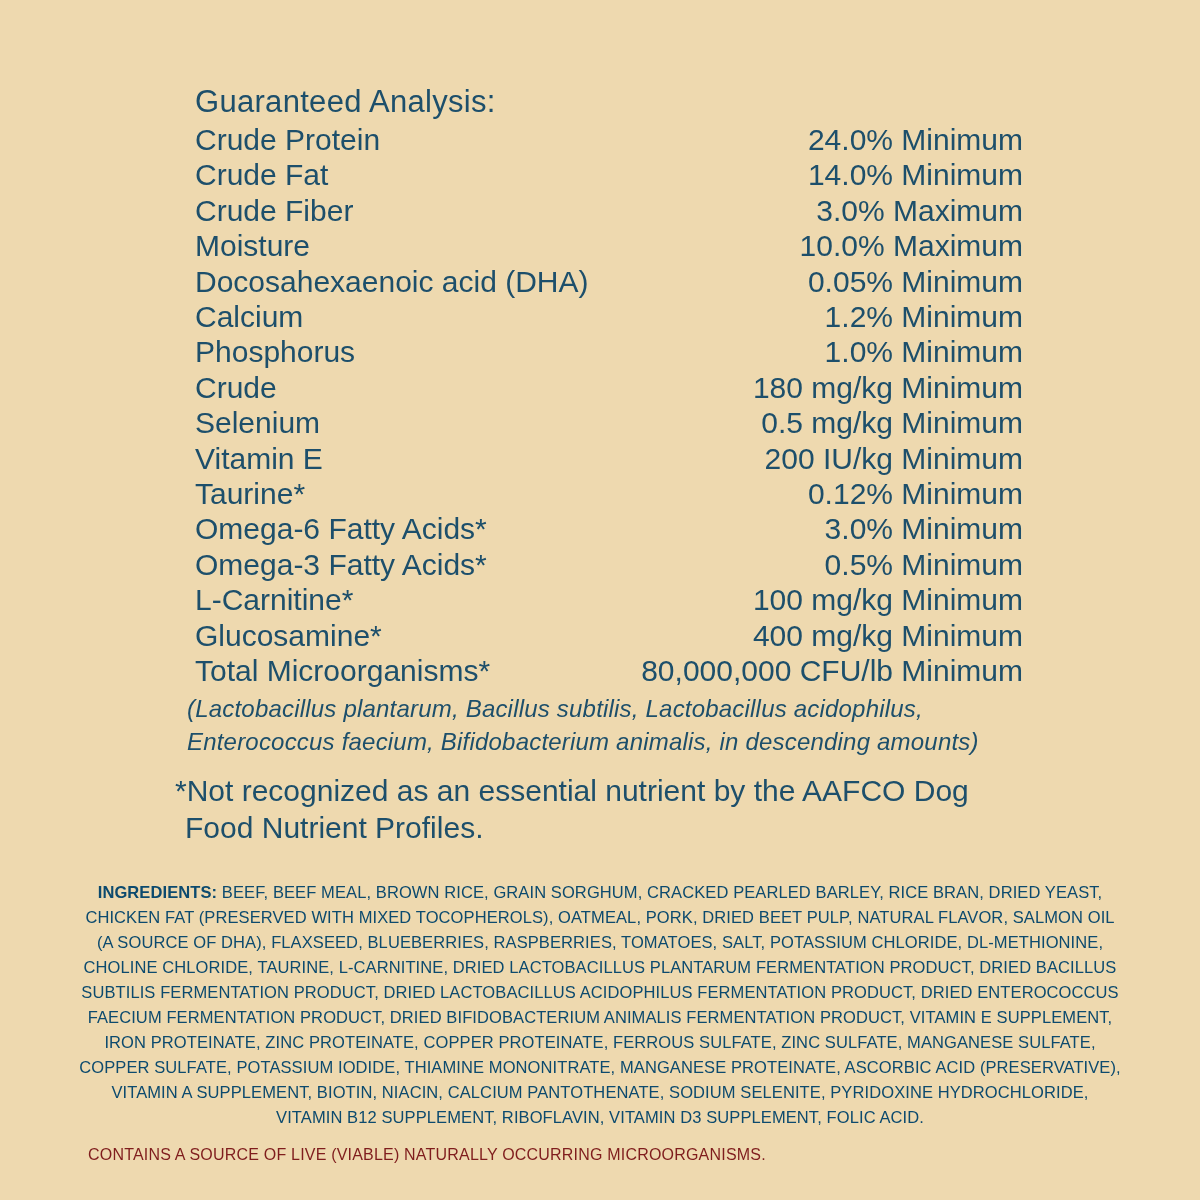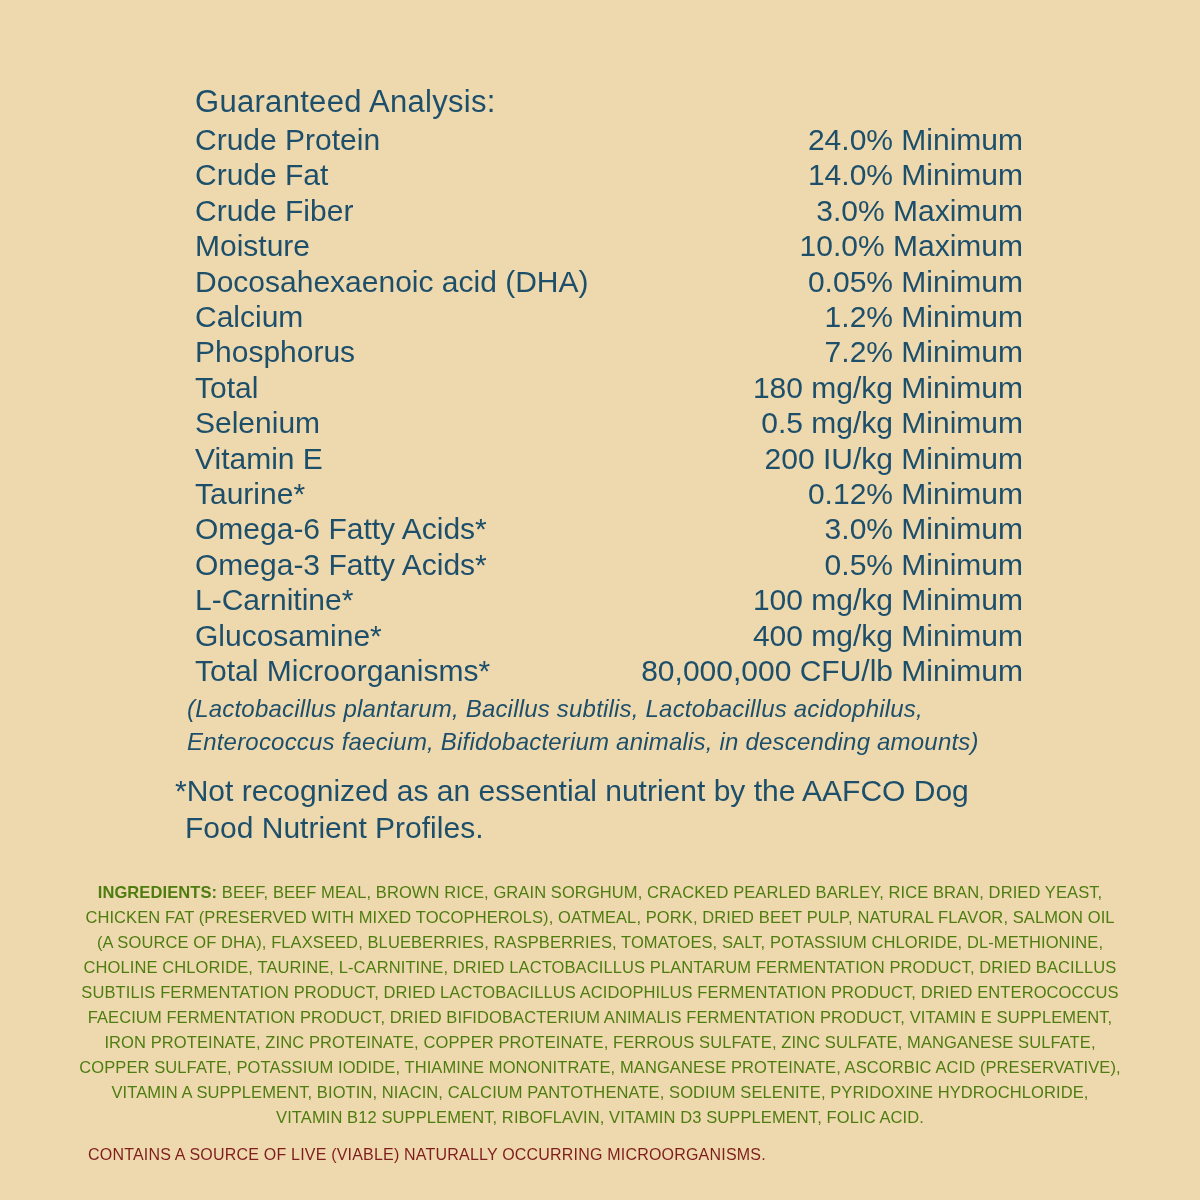--- a/index.html
+++ b/index.html
@@ -50,21 +50,21 @@
   }
   .ing-section {
     margin-top: 34px;
     padding: 0 78px;
   }
   .ing-paragraph {
     margin: 0;
     text-align: center;
     font-size: 16.5px;
     line-height: 25px;
-    color: #4d7c0f;
+    color: #0c4a6e;
     letter-spacing: 0.1px;
   }
   .ing-paragraph strong { font-weight: 700; }
   .contains-note {
     margin: 15px 0 0 10px;
     text-align: left;
     font-size: 16px;
     line-height: 20px;
     color: #7f1d1d;
     letter-spacing: 0.2px;
@@ -98,24 +98,24 @@
       <div class="ga-row">
         <span class="nutrient-label">Docosahexaenoic acid (DHA)</span>
         <span class="nutrient-value">0.05% Minimum</span>
       </div>
       <div class="ga-row">
         <span class="nutrient-label">Calcium</span>
         <span class="nutrient-value">1.2% Minimum</span>
       </div>
       <div class="ga-row">
         <span class="nutrient-label">Phosphorus</span>
-        <span class="nutrient-value">7.2% Minimum</span>
+        <span class="nutrient-value">1.0% Minimum</span>
       </div>
       <div class="ga-row">
-        <span class="nutrient-label">Total</span>
+        <span class="nutrient-label">Crude</span>
         <span class="nutrient-value">180 mg/kg Minimum</span>
       </div>
       <div class="ga-row">
         <span class="nutrient-label">Selenium</span>
         <span class="nutrient-value">0.5 mg/kg Minimum</span>
       </div>
       <div class="ga-row">
         <span class="nutrient-label">Vitamin E</span>
         <span class="nutrient-value">200 IU/kg Minimum</span>
       </div>

